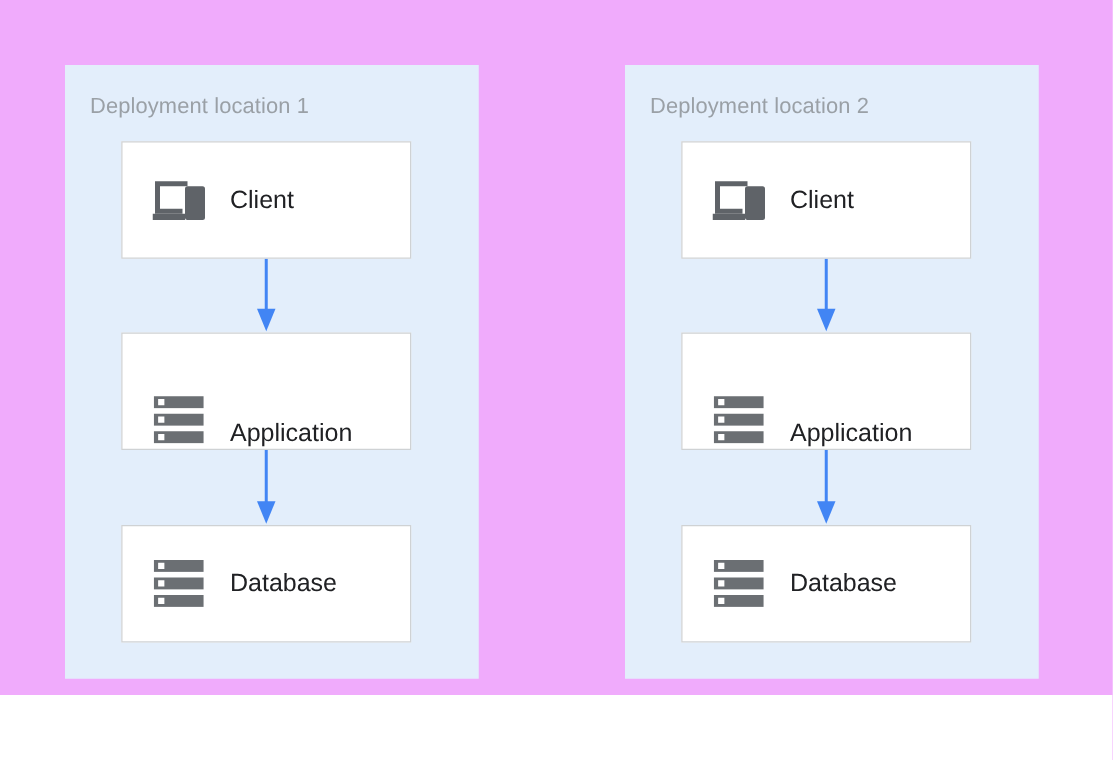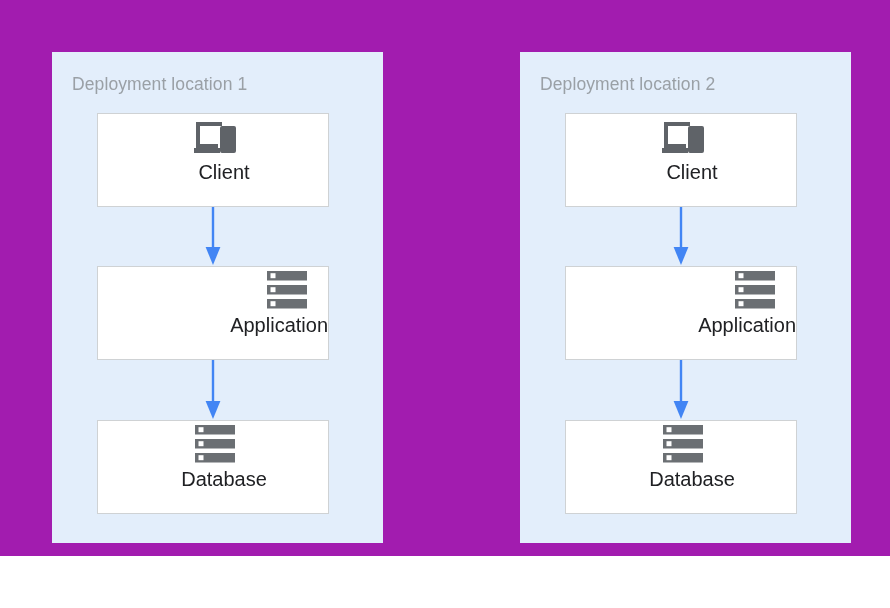--- a/index.html
+++ b/index.html
@@ -12,34 +12,34 @@
     height: 608px;
     background: #ffffff;
     font-family: "Liberation Sans", sans-serif;
     overflow: hidden;
   }
 
   #canvas {
     position: relative;
     width: 890px;
     height: 556px;
-    background: #a21caf;
+    background: #f0abfc;
   }
 
   
   .zone {
     position: absolute;
     top: 52px;
     width: 331px;
     height: 491px;
     background: #e3eefb;
     box-sizing: border-box;
   }
   .zone-1 { left: 52px; }
-  .zone-2 { left: 520px; }
+  .zone-2 { left: 500px; }
 
   .zone-title {
     position: absolute;
     left: 20px;
     top: 22px;
     font-size: 17.5px;
     line-height: 20px;
     color: #9aa0a6;
     letter-spacing: 0.1px;
     white-space: nowrap;
@@ -49,21 +49,21 @@
   
   .node {
     position: absolute;
     left: 45px;
     width: 232px;
     height: 94px;
     background: #ffffff;
     border: 1px solid #cfd2d4;
     box-sizing: border-box;
     display: flex;
-    flex-direction: column;
+    flex-direction: row;
     align-items: center;
     justify-content: flex-start;
     padding-left: 22px;
   }
   .node-client { top: 61px; }
   .node-app    { top: 214px; align-items: flex-end; }
   .node-db     { top: 368px; }
 
   .node-icon {
     flex: 0 0 auto;

